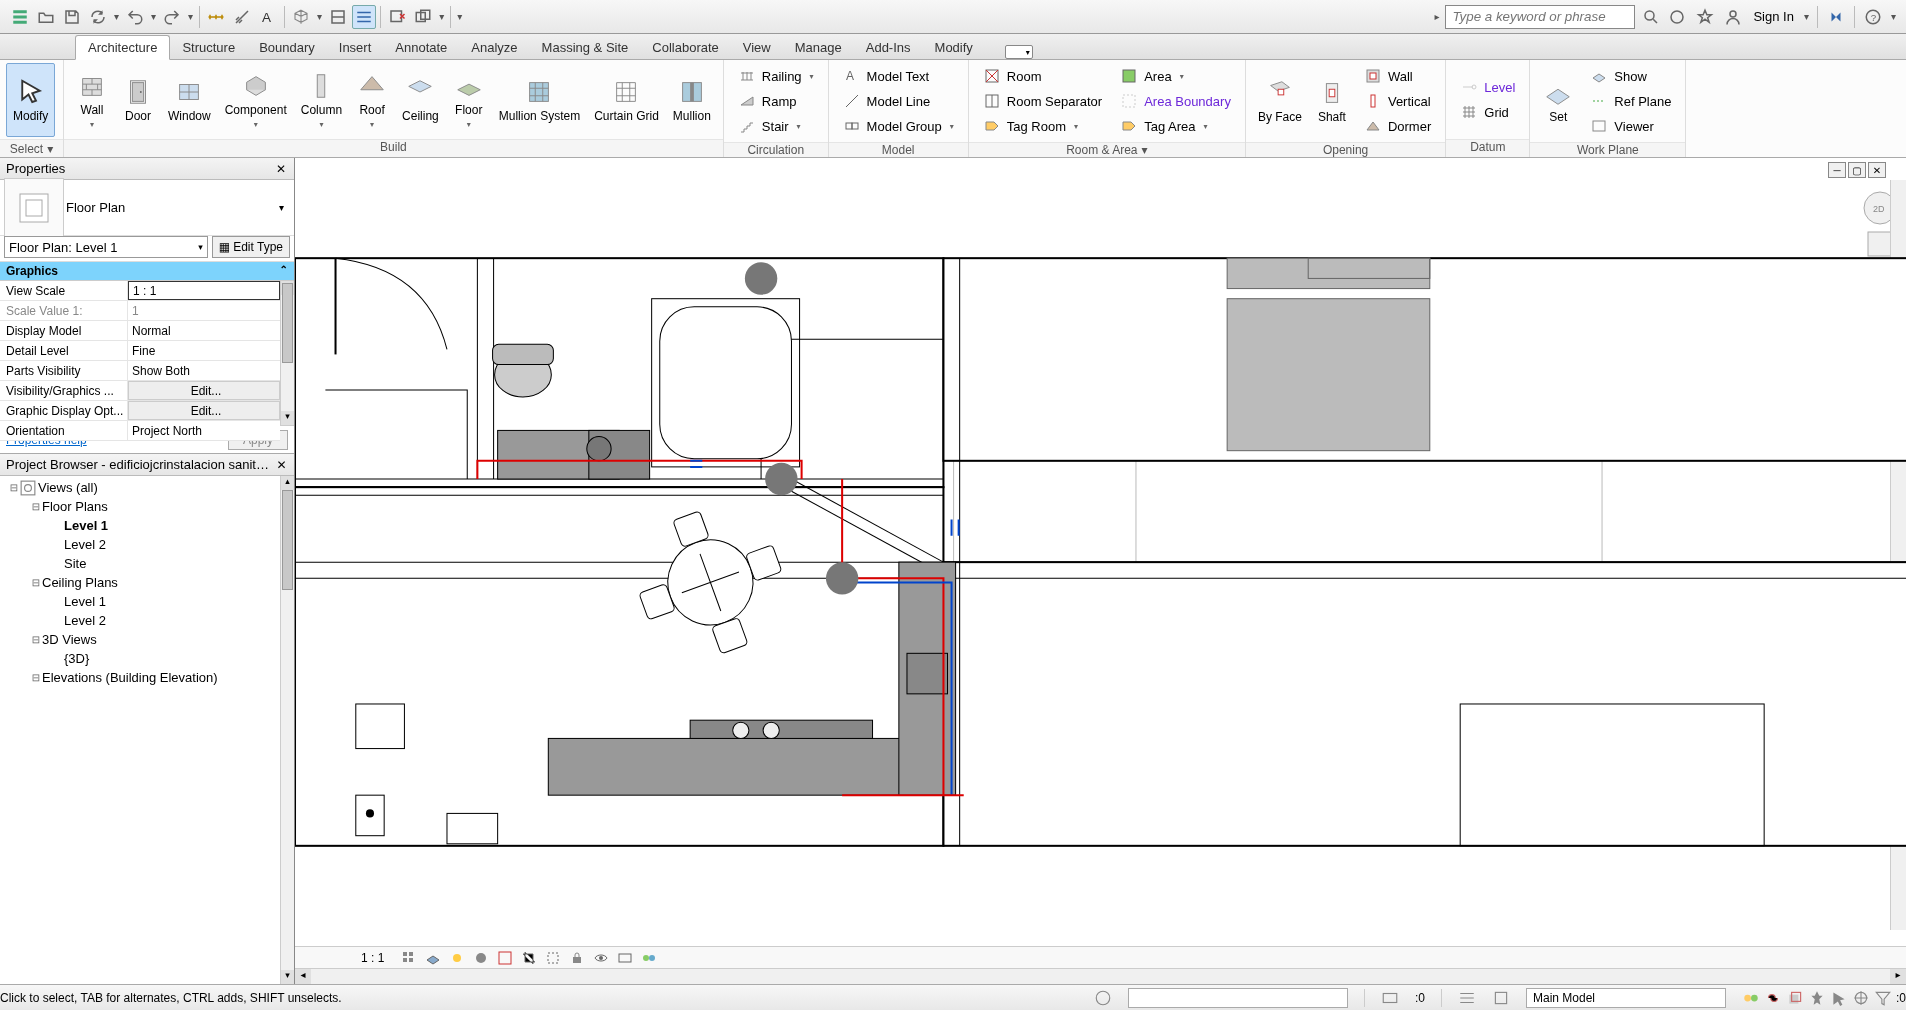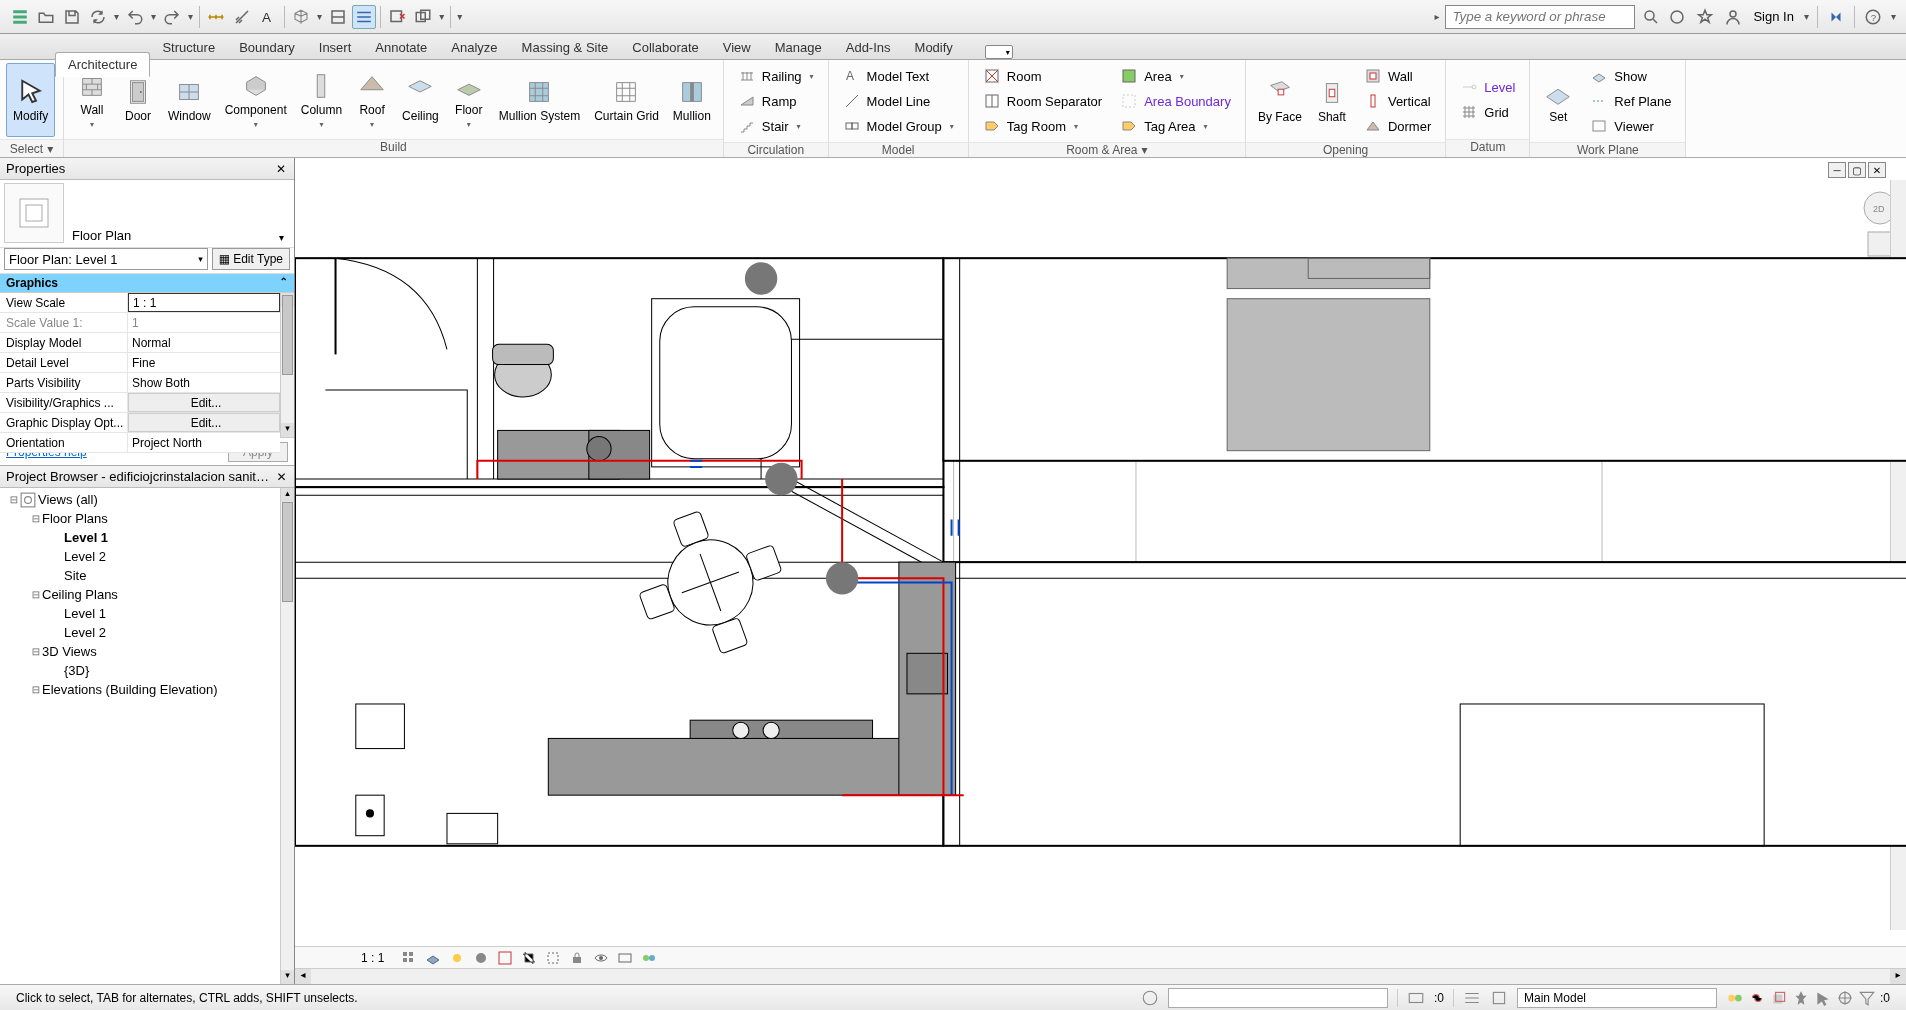--- a/index.html
+++ b/index.html
@@ -13,21 +13,21 @@
 .qat .icon svg { width: 18px; height: 18px; }
 .qat-sep { width: 1px; height: 22px; background: #bbb; margin: 0 2px; }
 .qat-search { margin-left: auto; display: flex; align-items: center; gap: 4px; }
 .qat-search input { width: 190px; height: 24px; border: 1px solid #888; padding: 0 6px; font-style: italic; color: #666; background: #fff; }
 .qat-right { display: flex; align-items: center; gap: 4px; }
 .qat-drop { font-size: 10px; color: #555; padding: 0 2px; }
 
 
 .ribbon-tabs { height: 26px; background: linear-gradient(#f0f0f0,#e0e0e0); display: flex; align-items: flex-end; padding-left: 55px; border-bottom: 1px solid #aaa; gap: 0; }
 .ribbon-tab { padding: 4px 12px 4px; font-size: 13px; color: #333; cursor: pointer; border-top-left-radius: 3px; border-top-right-radius: 3px; }
-.ribbon-tab.active { background: #fff; border: 1px solid #aaa; border-bottom: 1px solid #fff; position: relative; top: 18px; }
+.ribbon-tab.active { background: #fff; border: 1px solid #aaa; border-bottom: 1px solid #fff; position: relative; top: 1px; margin-left: 20px; }
 .ribbon-switch { margin-left: 20px; width: 28px; height: 14px; border: 1px solid #888; border-radius: 2px; position: relative; background: #fff; display: flex; align-items: center; }
 .ribbon-switch::after { content: "▾"; font-size: 8px; position: absolute; right: 2px; }
 
 
 .ribbon { height: 98px; background: #fcfcfc; border-bottom: 1px solid #aaa; display: flex; }
 .ribbon-group { border-right: 1px solid #ddd; display: flex; flex-direction: column; }
 .ribbon-group-body { flex: 1; display: flex; align-items: center; padding: 2px 6px; gap: 2px; }
 .ribbon-group-label { height: 18px; text-align: center; font-size: 12px; color: #555; background: #f5f5f5; border-top: 1px solid #e5e5e5; }
 .big-btn { display: flex; flex-direction: column; align-items: center; justify-content: center; padding: 2px 6px; height: 74px; cursor: pointer; border-radius: 2px; gap: 2px; }
 .big-btn.active { background: #cfe4fa; border: 1px solid #7aa7d6; }
@@ -41,21 +41,21 @@
 .small-btn .ico svg { width: 16px; height: 16px; }
 .small-btn.disabled { color: #6d28d9; }
 .small-btn .drop { font-size: 8px; color: #666; margin-left: 2px; }
 
 
 .main { flex: 1; display: flex; min-height: 0; }
 .left-pane { width: 295px; display: flex; flex-direction: column; border-right: 1px solid #888; }
 .panel-header { height: 22px; background: linear-gradient(#f4f4f4,#e6e6e6); border-bottom: 1px solid #bbb; display: flex; align-items: center; padding: 0 6px; font-size: 13px; text-align: center; }
 .panel-header .close { margin-left: auto; width: 14px; height: 14px; font-size: 12px; cursor: pointer; display: flex; align-items: center; justify-content: center; }
 .props-body { flex: 0 0 auto; display: flex; flex-direction: column; border-bottom:1px solid #aaa; }
-.type-selector { height: 68px; display: flex; align-items: flex-end; padding: 4px; gap: 8px; border-bottom: 1px solid #ddd; }
+.type-selector { height: 56px; display: flex; align-items: center; padding: 4px; gap: 2px; border-bottom: 1px solid #ddd; }
 .type-thumb { width: 60px; height: 60px; border: 1px solid #ccc; background: #fafafa; display:flex;align-items:center;justify-content:center; }
 .type-thumb svg { width:40px;height:40px; }
 .type-name { flex: 1; font-size: 13px; }
 .type-drop { font-size: 10px; padding-right: 6px; }
 .instance-row { height: 26px; display: flex; align-items: flex-start; padding: 0 4px; gap: 4px; border-bottom: 1px solid #ddd; }
 .instance-combo { flex: 1; border: 1px solid #999; height: 22px; display: flex; align-items: center; padding: 0 4px; background: #fff; font-size: 13px; }
 .instance-combo .drop { margin-left: auto; font-size: 9px; }
 .edit-type-btn { height: 22px; border: 1px solid #999; background: #f0f0f0; padding: 0 6px; font-size: 12px; display: flex; align-items: center; gap: 3px; cursor: pointer; }
 .prop-section { background: #7dd3fc; font-weight: bold; font-size: 12px; padding: 2px 6px; border-bottom: 1px solid #ccc; display:flex; }
 .prop-section .exp { margin-left:auto; font-size:10px; }
@@ -98,21 +98,21 @@
 .canvas-hscroll .arr{width:16px;text-align:center;font-size:10px;background:#e0e0e0;}
 .canvas-vscroll { position:absolute; right:0; top:22px; bottom:16px; width:16px; background:#f0f0f0; border-left:1px solid #ccc;}
 
 
 .view-bar { height: 22px; background: #f8f8f8; border-top: 1px solid #ccc; display: flex; align-items: center; padding: 0 6px; gap: 6px; font-size: 12px; }
 .view-bar .scale { padding: 0 10px 0 60px; }
 .view-bar .vb-icon { width: 18px; height: 18px; display:flex;align-items:center;justify-content:center; cursor:pointer;}
 .view-bar .vb-icon svg{width:16px;height:16px;}
 
 
-.status { height: 26px; background: linear-gradient(#f7f7f7,#e8e8e8); border-top: 1px solid #aaa; display: flex; align-items: center; padding: 0 16px; font-size: 12px; gap: 9px; }
+.status { height: 26px; background: linear-gradient(#f7f7f7,#e8e8e8); border-top: 1px solid #aaa; display: flex; align-items: center; padding: 0 0; font-size: 12px; gap: 16px; }
 .status .hint { flex: 0 0 auto; }
 .status .sep { width: 1px; height: 18px; background: #ccc; }
 .status .combo { border: 1px solid #aaa; background: #fff; height: 20px; padding: 0 6px; display: flex; align-items: center; min-width: 200px; }
 .status .right { margin-left: auto; display: flex; gap: 4px; align-items:center;}
 .status .si { width:18px;height:18px;display:flex;align-items:center;justify-content:center;cursor:pointer;}
 
 </style>
 </head>
 <body>
 

